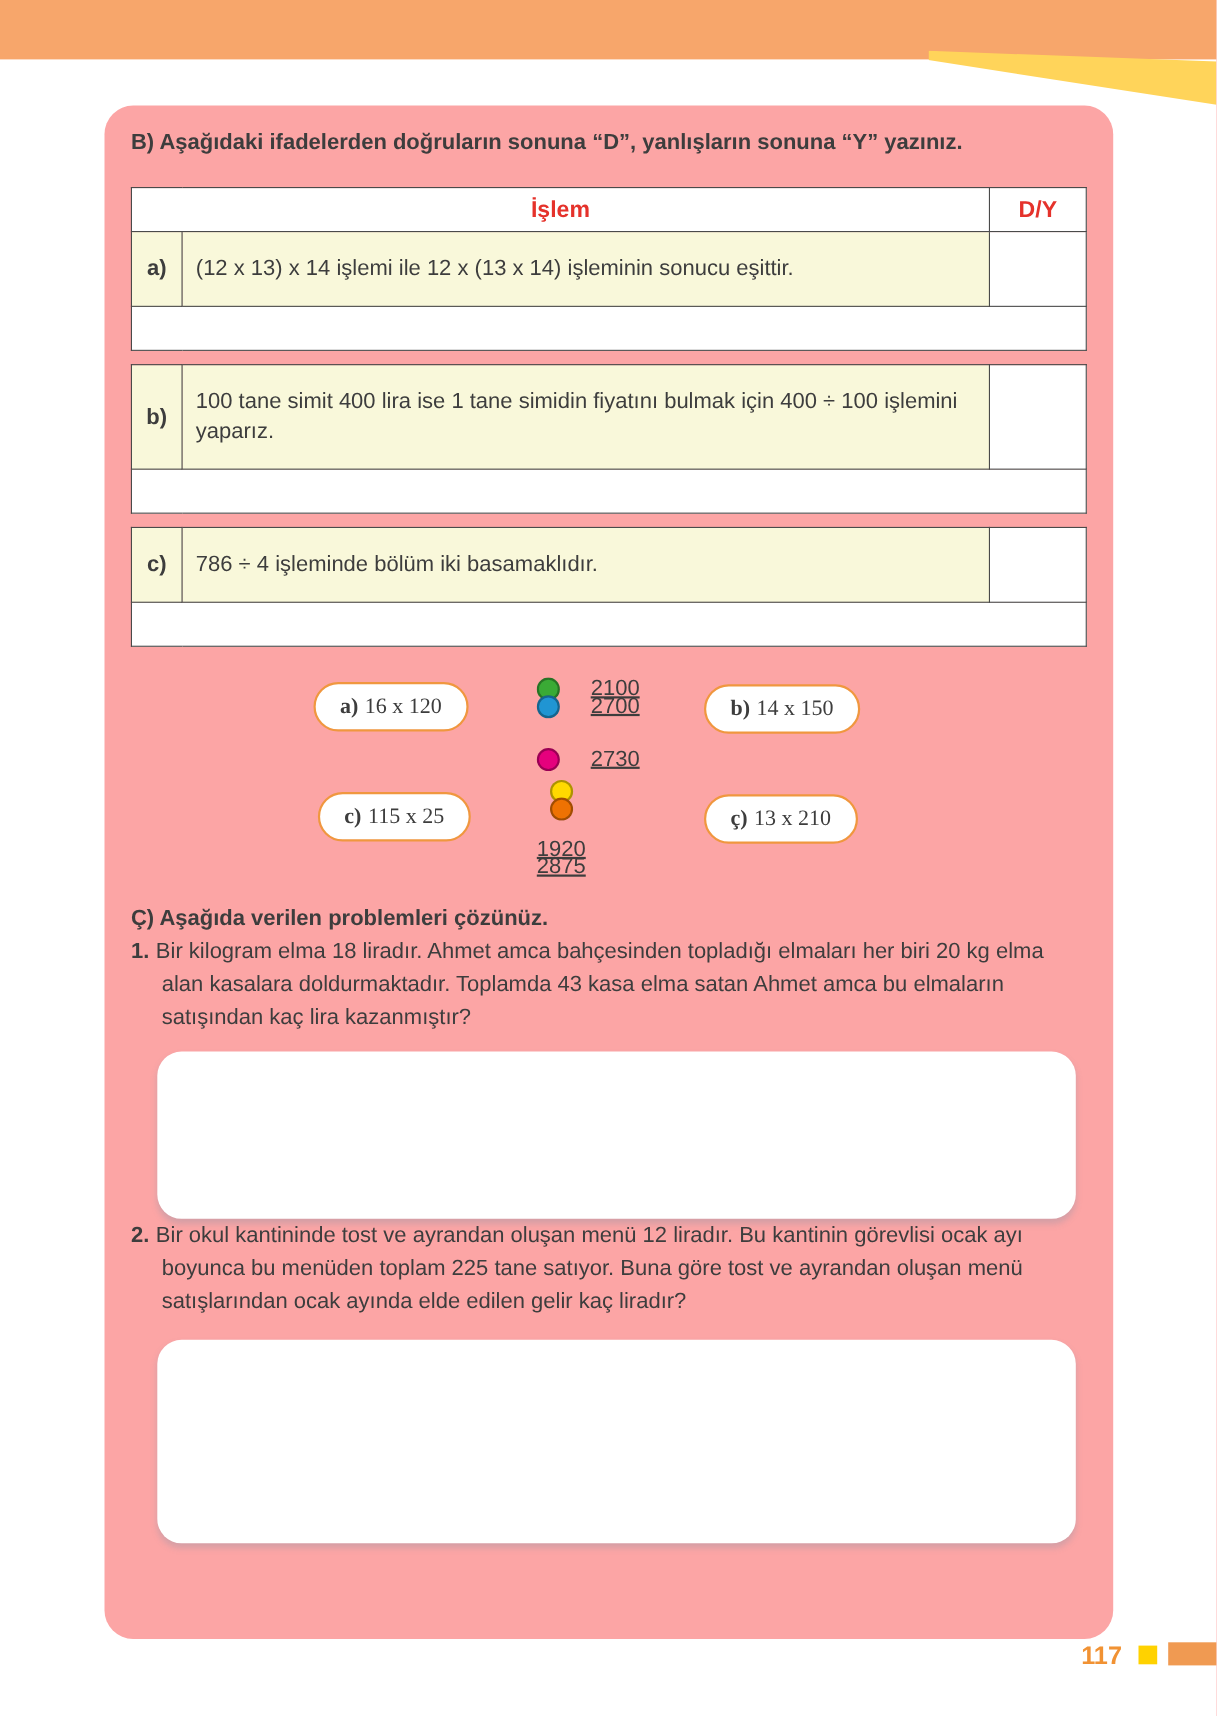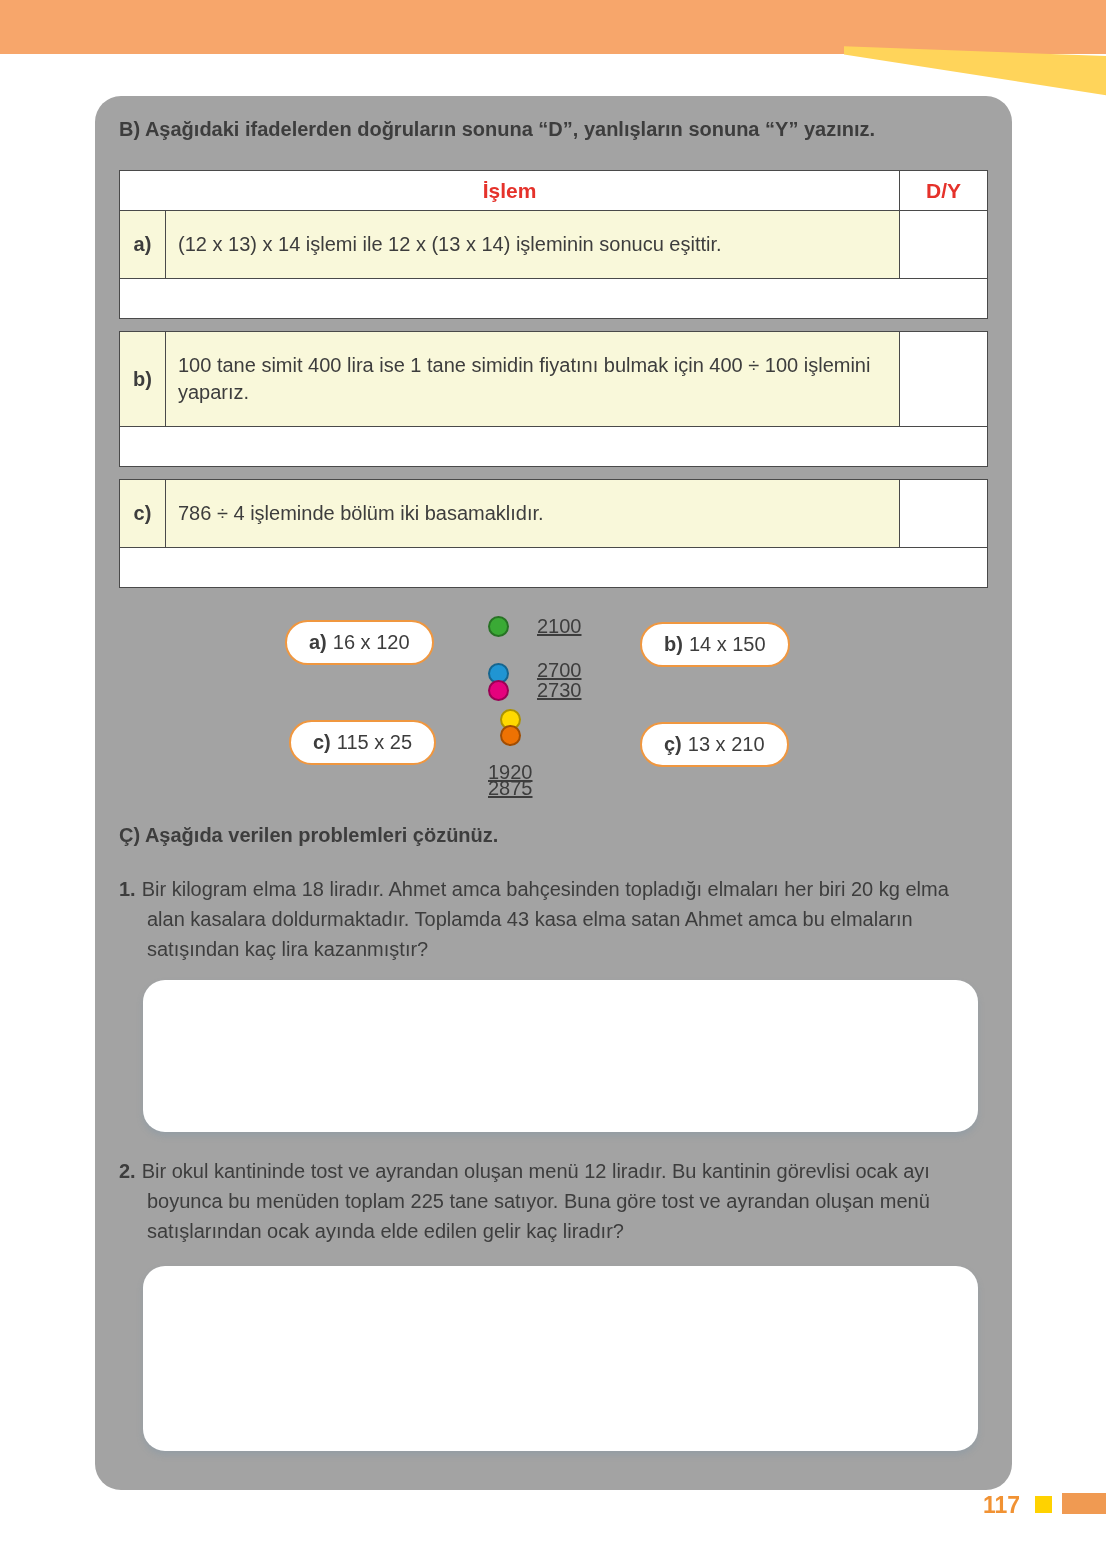--- a/index.html
+++ b/index.html
@@ -23,21 +23,21 @@
     position: absolute; top: 28px; right: 0;
     width: 262px; height: 70px;
     background: #ffd45a;
     clip-path: polygon(0 26%, 100% 40%, 100% 96%, 0 38%);
   }
 
   
   .content {
     position: absolute; left: 95px; top: 96px;
     width: 917px; height: 1394px;
-    background: #a3a3a3;
+    background: #fca5a5;
     border-radius: 26px;
     padding: 18px 24px;
     overflow: hidden;
   }
 
   .heading {
     font-size: 20px; font-weight: bold; color: #3d3d3d;
     line-height: 30px;
   }
   .heading .indent { padding-left: 36px; }
@@ -82,20 +82,21 @@
     height: 172px;
   }
   .pill {
     position: absolute;
     background: #ffffff;
     border: 2.5px solid #f0973f;
     border-radius: 28px;
     padding: 9px 22px;
     font-size: 20px;
     white-space: nowrap;
+    font-family: Liberation Serif, serif;
   }
   .pill b { margin-right: 6px; }
   .option {
     position: absolute;
     left: 369px;
     display: flex; align-items: center; gap: 28px;
     font-size: 20px; line-height: 28px; text-decoration: underline;
   }
   .dot {
     width: 21px; height: 21px; border-radius: 50%;
@@ -103,21 +104,20 @@
   }
 
   
   .section-heading { margin-top: 42px; }
   .section-heading2 { margin-top: 40px; }
   .problem {
     font-size: 20px;
     line-height: 30px;
     padding-left: 28px;
     text-indent: -28px;
-    margin-top: 24px;
   }
   .problem b { margin-right: 6px; }
   .answer-box {
     background: #ffffff;
     border-radius: 22px;
     box-shadow: 0 4px 6px rgba(110, 145, 170, 0.28);
     margin: 16px 10px 0 24px;
   }
   .answer-box.box1 { height: 152px; }
   .answer-box.box2 { height: 185px; margin-top: 20px; }
@@ -212,21 +212,21 @@
       <b>a)</b><span>16 x 120</span>
     </div>
     <div class="pill" style="left:170px; top:112px;">
       <b>c)</b><span>115 x 25</span>
     </div>
 
     <div class="option" style="top:4px;">
       <span class="dot" style="background: rgb(58, 170, 53);"></span>
       <span>2100</span>
     </div>
-    <div class="option" style="top:48px;align-items:flex-end;">
+    <div class="option" style="top:20px;">
       <span class="dot" style="background: rgb(32, 149, 211);"></span>
       <span>2700</span>
     </div>
     <div class="option" style="top:68px;">
       <span class="dot" style="background: rgb(229, 1, 125);"></span>
       <span>2730</span>
     </div>
     <div class="option" style="top:101px;flex-direction:column;">
       <span class="dot" style="background: rgb(255, 217, 0);"></span>
       <span>1920</span>

